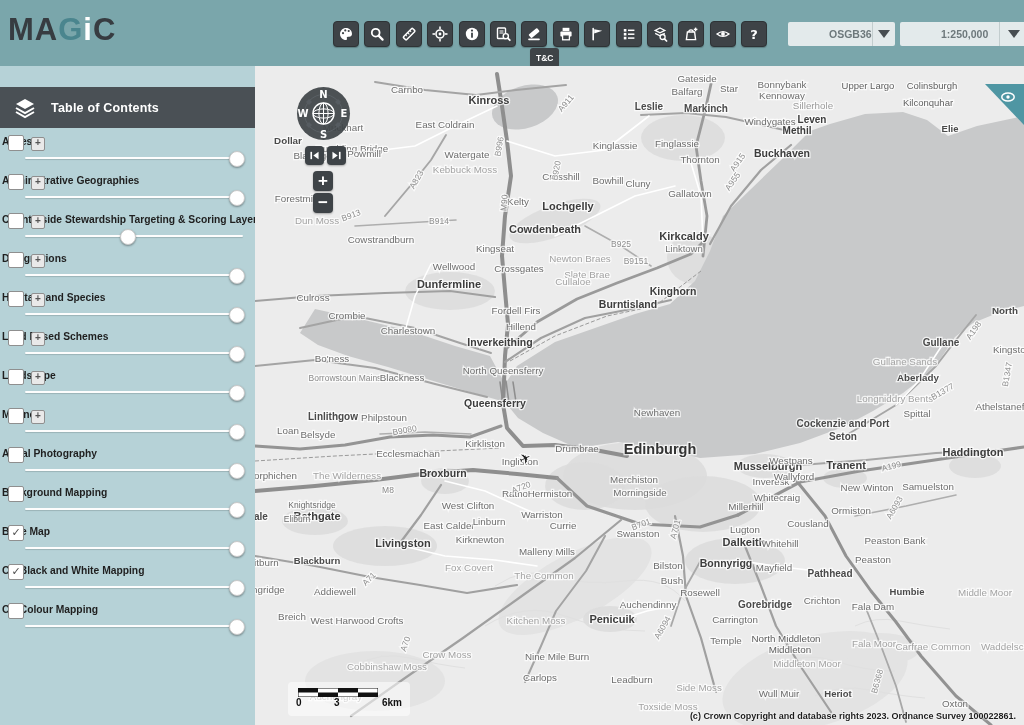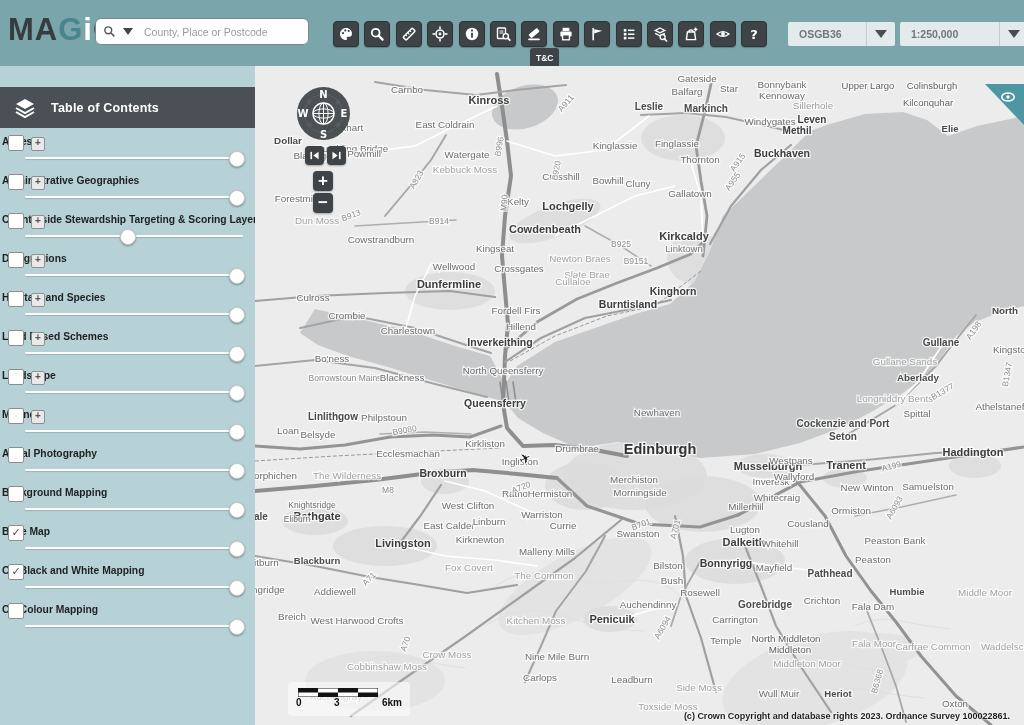--- a/index.html
+++ b/index.html
@@ -16,21 +16,21 @@
            border-top:7px solid #444;margin-left:7px;flex:0 0 auto;}
   .searchbox input{border:0;outline:0;flex:1;font-size:10.5px;color:#333;margin-left:9px;background:transparent;
                    font-family:"Liberation Sans",sans-serif;}
   .searchbox input::placeholder{color:#9a9a9a;}
   .toolbar{position:absolute;left:333px;top:21px;display:flex;gap:5.4px;}
   .tbtn{width:24px;height:24px;background:#3e4347;border:1px solid #2e3336;border-radius:4px;
         display:flex;align-items:center;justify-content:center;box-shadow:0 1px 1px rgba(0,0,0,.25);}
   .tc{position:absolute;left:530px;top:48px;background:#3e4347;border-radius:3px;color:#fff;
       font-size:8.5px;font-weight:bold;padding:5px 6px;box-shadow:0 1px 1px rgba(0,0,0,.25);}
   .select{position:absolute;top:22px;height:24px;background:#e3eaeb;border-radius:2px;display:flex;align-items:center;}
-  .sel-text{flex:1;font-size:10.5px;font-weight:bold;color:#6d787b;padding-left:11px;}
+  .sel-text{flex:1;font-size:10.5px;font-weight:bold;color:#6d787b;padding-left:11px;margin-left:30px;}
   .sel-arrow{width:28px;height:100%;border-left:1px solid #c2cdce;display:flex;align-items:center;justify-content:center;}
   .tri{width:0;height:0;border-left:6px solid transparent;border-right:6px solid transparent;border-top:8px solid #474d51;}
   
   .sidebar{position:absolute;left:0;top:66px;width:289px;height:659px;background:#b6d2d7;}
   .toc-header{margin-top:21px;height:41px;background:#4a5055;display:flex;align-items:center;}
   .toc-header svg{margin-left:13px;}
   .toc-title{color:#fff;font-size:12.5px;font-weight:bold;margin-left:14px;letter-spacing:.2px;}
   .layer-list{padding-top:7px;}
   .layer-item{position:relative;margin-bottom:8px;}
   .lcheck{position:absolute;left:8px;top:0;width:14px;height:14px;background:#fff;border:1px solid #8f8f8f;
@@ -50,37 +50,29 @@
   .map{position:absolute;left:255px;top:66px;width:769px;height:659px;background:#ececec;overflow:hidden;}
   .map svg.basemap{position:absolute;left:0;top:0;}
   .ctl{position:absolute;background:#3e4347;border-radius:4px;display:flex;align-items:center;justify-content:center;
        box-shadow:0 1px 2px rgba(0,0,0,.3);}
   .compass{position:absolute;left:40px;top:19px;width:57px;height:57px;}
   .ovtoggle{position:absolute;right:0px;top:18px;width:39px;height:41px;}
   .scalebar{position:absolute;left:33px;top:616px;width:122px;height:34px;background:rgba(255,255,255,.55);
             border-radius:4px;}
   .sb-labels{position:absolute;left:6px;top:15px;width:110px;font-size:10px;font-weight:bold;color:#111;}
   .sb-labels span{position:absolute;}
-  .copyright{position:absolute;right:14px;bottom:4px;font-size:9px;font-weight:600;color:#1c1c1c;
+  .copyright{position:absolute;right:8px;bottom:4px;font-size:9px;font-weight:600;color:#1c1c1c;
              text-shadow:0 0 2px #fff,0 0 2px #fff;}
 </style>
 </head>
 <body>
 
 <div class="header">
   <div class="logo"><span style="color: rgb(55, 60, 65);">M</span><span style="color: rgb(55, 60, 65);">A</span><span style="color: rgb(74, 133, 142);">G</span><span style="color: rgb(255, 255, 255);">i</span><span style="color: rgb(55, 60, 65);">C</span></div>
 
-  <div class="searchbox">
-    <svg width="13" height="13" viewBox="0 0 16 16">
-      <circle cx="6.5" cy="6.5" r="4.2" fill="none" stroke="#555" stroke-width="1.8"></circle>
-      <line x1="9.8" y1="9.8" x2="14" y2="14" stroke="#555" stroke-width="2"></line>
-    </svg>
-    <span class="s-caret"></span>
-    <input type="text" placeholder="County, Place or Postcode" style="">
-  </div>
 
   <div class="toolbar">
       <div class="tbtn">
         <svg width="16" height="16" viewBox="0 0 16 16">
           <path fill="#fff" d="M8 2C4.7 2 2 4.7 2 8s2.7 6 6 6c.9 0 1.3-.8.9-1.5-.4-.8.1-1.7 1-1.7h1.3c1.6 0 2.8-1.3 2.8-2.8C14 4.4 11.3 2 8 2z"></path>
           <circle cx="5" cy="7.2" r="1.1" fill="#3e4347"></circle>
           <circle cx="7.3" cy="4.4" r="1.1" fill="#3e4347"></circle>
           <circle cx="10.7" cy="5" r="1.1" fill="#3e4347"></circle>
         </svg>
       </div>

